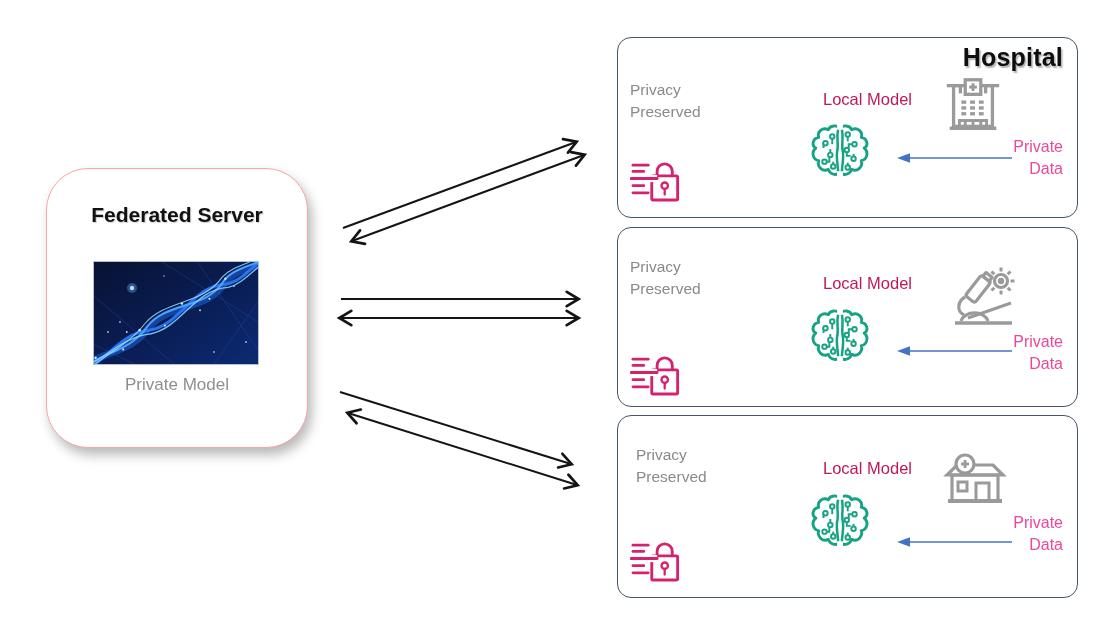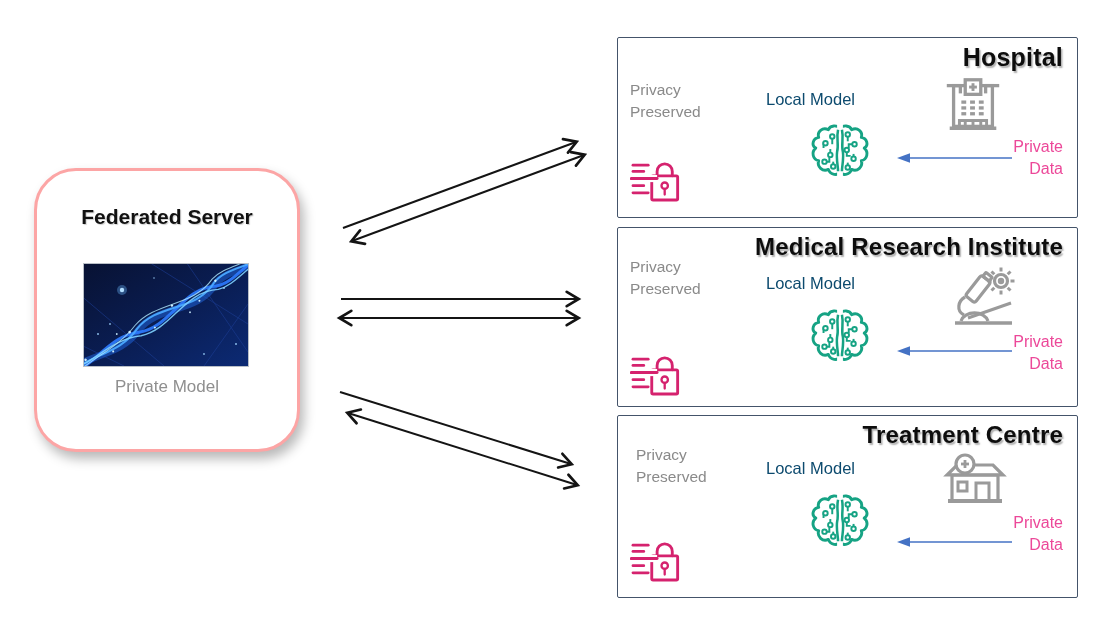--- a/index.html
+++ b/index.html
@@ -2,56 +2,56 @@
 <html><head>
 <meta charset="utf-8">
 <style>
   html,body{margin:0;padding:0;background:#fff;}
   #canvas{
     position:relative;width:1115px;height:630px;background:#ffffff;overflow:hidden;
     font-family:"Liberation Sans", sans-serif;
   }
   
   .server-box{
-    position:absolute;left:34px;top:168px;width:260px;height:278px;
-    background:#ffffff;border:3px solid #fca5a5;border-radius:42px;
+    position:absolute;left:46px;top:168px;width:260px;height:278px;
+    background:#ffffff;border:1px solid #fca5a5;border-radius:42px;
     box-shadow:4px 7px 12px rgba(0,0,0,.28);
   }
   .server-title{
     position:absolute;top:34px;left:0;width:100%;text-align:center;
     font-size:21px;font-weight:bold;color:#111;
     text-shadow:1px 1px 1px rgba(0,0,0,.2);
   }
   .server-image{
     position:absolute;left:46px;top:92px;width:166px;height:104px;
     border:1px solid #b9bfc7;box-sizing:border-box;overflow:hidden;
   }
   .server-caption{
     position:absolute;top:206px;left:0;width:100%;text-align:center;
     font-size:17px;color:#8f8f8f;
   }
   
   .client-box{
     position:absolute;left:617px;width:461px;background:#ffffff;
-    border:1.6px solid #44546a;border-radius:2px;box-sizing:border-box;
+    border:1.6px solid #44546a;border-radius:14px;box-sizing:border-box;
   }
   #box-hospital{top:37px;height:181px;}
   #box-mri{top:227px;height:180px;}
   #box-tc{top:415px;height:183px;}
   .client-title{
     position:absolute;right:14px;top:5px;font-size:24px;font-weight:600;
     color:#0d0d0d;white-space:nowrap;letter-spacing:.2px;
     text-shadow:1.5px 1.5px 1.5px rgba(110,110,110,.55);
   }
   .privacy-label{
     position:absolute;left:12px;width:88px;font-size:15.5px;color:#8a8a8a;line-height:1.45;
   }
   .local-model-label{
-    position:absolute;left:148px;width:146px;text-align:left;
-    font-size:16.5px;color:#0c4a6e;
+    position:absolute;left:148px;width:146px;text-align:right;
+    font-size:16.5px;color:#be185d;
   }
   .private-data-label{
     position:absolute;right:14px;width:74px;text-align:right;
     font-size:16px;color:#ec4899;line-height:1.4;
   }
   .brain-wrap{position:absolute;left:191px;width:62px;height:58px;}
   .lock-wrap{position:absolute;left:12px;width:56px;height:50px;}
   .org-wrap{position:absolute;}
   .data-arrow{position:absolute;left:276px;width:120px;height:14px;}
   svg{display:block;}
@@ -223,21 +223,20 @@
           <path d="M3 31 h12"></path>
             <path d="M3 39 h17"></path>
           <circle cx="38.5" cy="31" r="3.6" stroke-width="2.6"></circle>
           <path d="M38.5 34.5 v6.5" stroke-width="2.6"></path>
         </g>
       </svg>
     </div>
   </div>
 
   <div class="client-box" id="box-mri">
-    <div class="client-title">Medical Research Institute</div>
     <div class="privacy-label" style="top:28px;">Privacy Preserved</div>
     <div class="local-model-label" style="top:46px;">Local Model</div>
 
     <div class="brain-wrap" style="top:79px;">
       <svg width="62" height="58" viewBox="0 0 64 58">
         <path d="M32 6 C29 2 22 2 20 7 C14 4 8 9 10 15 C4 16 2 23 7 26 C2 30 4 38 10 39 C8 45 14 51 20 48 C22 54 30 55 32 50 C34 55 42 54 44 48 C50 51 56 45 54 39 C60 38 62 30 57 26 C62 23 60 16 54 15 C56 9 50 4 44 7 C42 2 35 2 32 6 Z" fill="none" stroke="#16a384" stroke-width="3" stroke-linejoin="round"></path>
         <rect x="29" y="2" width="6" height="54" fill="#fff"></rect>
         <path d="M30 7 C28 16 31 22 29 30 C28 38 30 44 30 50" fill="none" stroke="#16a384" stroke-width="2.6"></path>
         <path d="M34 7 C36 16 33 22 35 30 C36 38 34 44 34 50" fill="none" stroke="#16a384" stroke-width="2.6"></path>
         <g fill="none" stroke="#16a384" stroke-width="2">
@@ -315,21 +314,20 @@
           <path d="M3 31 h12"></path>
             <path d="M3 39 h17"></path>
           <circle cx="38.5" cy="31" r="3.6" stroke-width="2.6"></circle>
           <path d="M38.5 34.5 v6.5" stroke-width="2.6"></path>
         </g>
       </svg>
     </div>
   </div>
 
   <div class="client-box" id="box-tc">
-    <div class="client-title">Treatment Centre</div>
     <div class="privacy-label" style="top:28px;left:18px;">Privacy Preserved</div>
     <div class="local-model-label" style="top:43px;">Local Model</div>
 
     <div class="brain-wrap" style="top:76px;">
       <svg width="62" height="58" viewBox="0 0 64 58">
         <path d="M32 6 C29 2 22 2 20 7 C14 4 8 9 10 15 C4 16 2 23 7 26 C2 30 4 38 10 39 C8 45 14 51 20 48 C22 54 30 55 32 50 C34 55 42 54 44 48 C50 51 56 45 54 39 C60 38 62 30 57 26 C62 23 60 16 54 15 C56 9 50 4 44 7 C42 2 35 2 32 6 Z" fill="none" stroke="#16a384" stroke-width="3" stroke-linejoin="round"></path>
         <rect x="29" y="2" width="6" height="54" fill="#fff"></rect>
         <path d="M30 7 C28 16 31 22 29 30 C28 38 30 44 30 50" fill="none" stroke="#16a384" stroke-width="2.6"></path>
         <path d="M34 7 C36 16 33 22 35 30 C36 38 34 44 34 50" fill="none" stroke="#16a384" stroke-width="2.6"></path>
         <g fill="none" stroke="#16a384" stroke-width="2">

